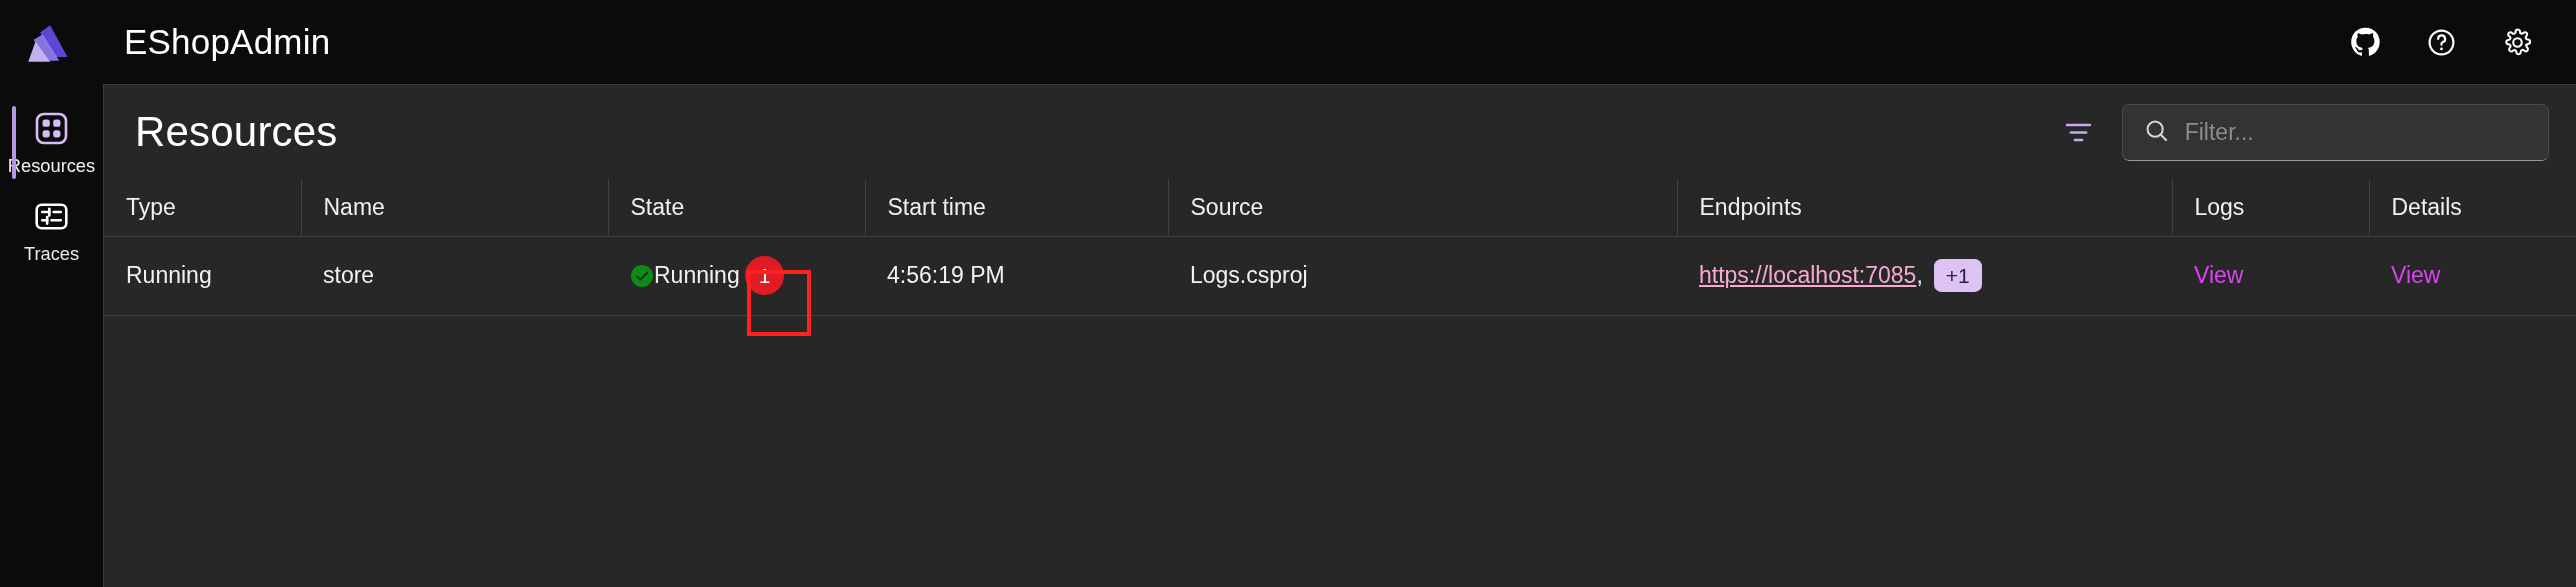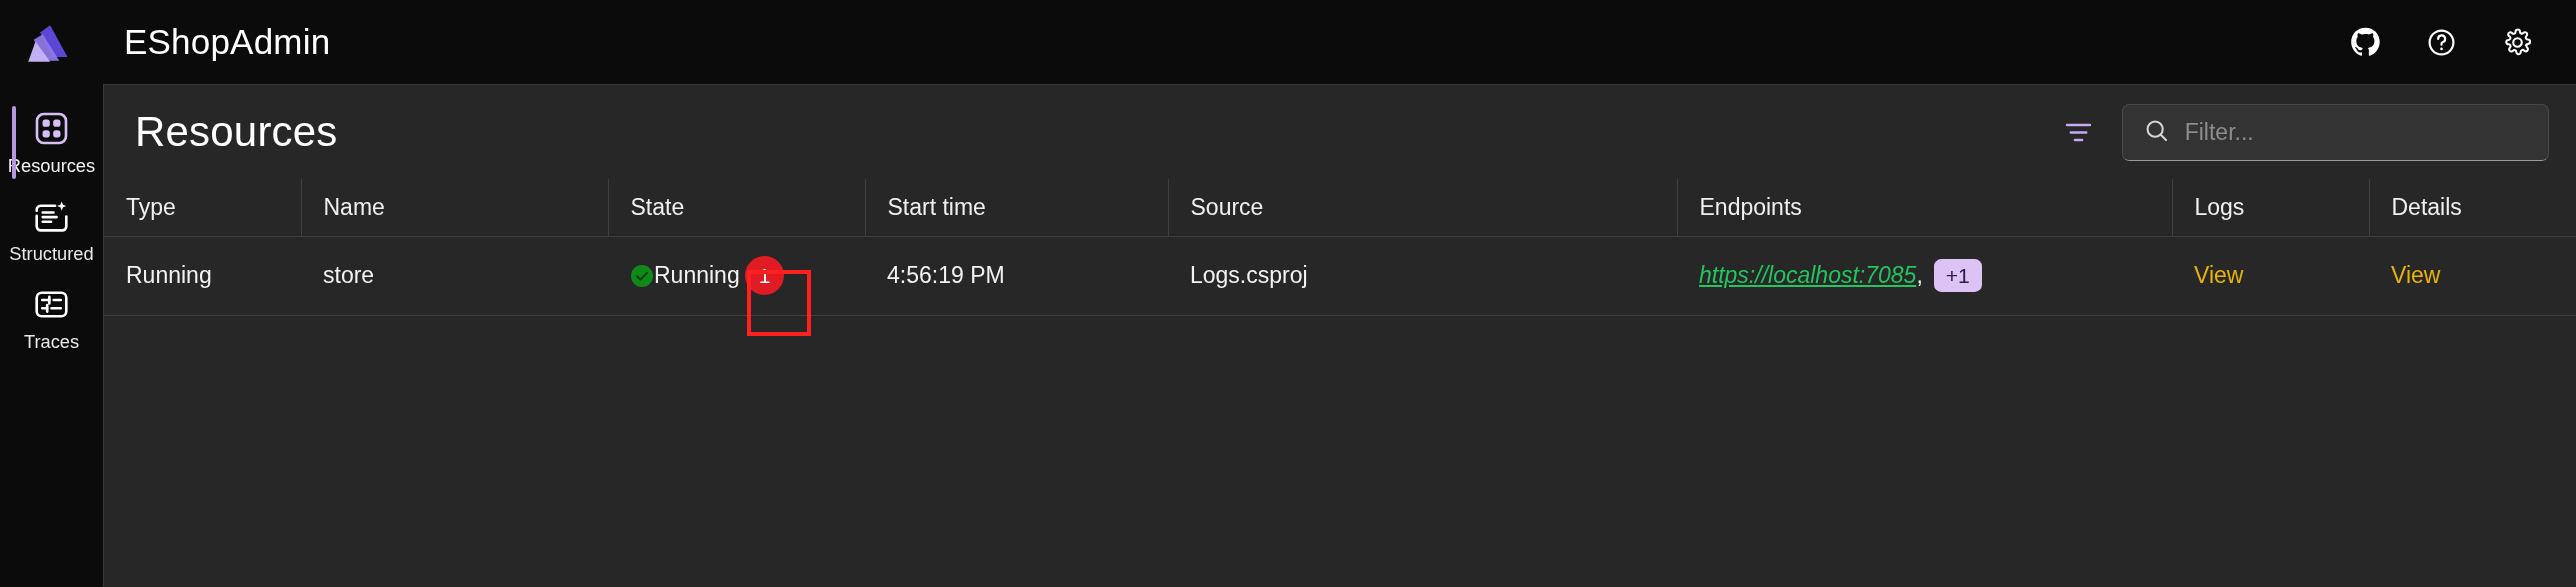--- a/index.html
+++ b/index.html
@@ -136,31 +136,31 @@
 
   .count-badge {
     width: 39px; height: 39px; border-radius: 50%;
     background: #e01b24; color: #ffffff;
     font-size: 21px; display: flex; align-items: center; justify-content: center;
     margin-left: 5.5px; flex: 0 0 39px;
   }
 
   .endpoint-cell { display: flex; align-items: center; gap: 11px; }
   .endpoint-link {
-    color: #22c55e; text-decoration: underline;
-    white-space: nowrap; cursor: pointer; font-style: italic;
+    color: #f9a8d4; text-decoration: underline;
+    white-space: nowrap; cursor: pointer;
   }
   .endpoint-sep { color: #f2f2f2; }
   .more-badge {
     background: #ddc2f5; color: #2a2140;
     border-radius: 7.3px; padding: 4.6px 12px;
     font-size: 21px; line-height: 1.1;
     cursor: pointer; white-space: nowrap;
   }
-  .view-link { color: #eab308; cursor: pointer; text-align: center; }
+  .view-link { color: #d946ef; cursor: pointer; text-align: center; }
 
   
   .annot-box {
     position: absolute;
     border: 4.6px solid #ff2020;
     pointer-events: none;
     z-index: 50;
   }
 </style>
 </head>
@@ -215,30 +215,20 @@
             <rect x="6.2" y="6.2" width="4.7" height="4.7" rx="1.7" fill="#d7bdf5"></rect>
             <rect x="13.1" y="6.2" width="4.7" height="4.7" rx="1.7" fill="#d7bdf5"></rect>
             <rect x="6.2" y="13.1" width="4.7" height="4.7" rx="1.7" fill="#d7bdf5"></rect>
             <rect x="13.1" y="13.1" width="4.7" height="4.7" rx="1.7" fill="#d7bdf5"></rect>
           </svg>
         </span>
         <span class="nav-label">Resources</span>
       </div>
 
 
-      <div class="nav-item">
-        <span class="nav-ico">
-          <svg width="37" height="37" viewBox="0 0 24 24" fill="none" aria-hidden="true">
-            <path d="M2.4 8.2V7.6A2.6 2.6 0 0 1 5 5h9.3M21.6 12v6.4A2.6 2.6 0 0 1 19 21H5a2.6 2.6 0 0 1-2.6-2.6V11.6" stroke="#ffffff" stroke-width="1.7" stroke-linecap="round"></path>
-            <path d="M6.3 9.4h7M6.3 12.4h9M6.3 15.4h5.4" stroke="#ffffff" stroke-width="1.7" stroke-linecap="round"></path>
-            <path d="M18.6 2.2l.85 2.15 2.15.85-2.15.85-.85 2.15-.85-2.15-2.15-.85 2.15-.85z" fill="#ffffff"></path>
-          </svg>
-        </span>
-        <span class="nav-label">Structured</span>
-      </div>
 
       <div class="nav-item">
         <span class="nav-ico">
           <svg width="37" height="37" viewBox="0 0 24 24" fill="none" aria-hidden="true">
             <rect x="2.4" y="4.4" width="19.2" height="15.2" rx="3.2" stroke="#ffffff" stroke-width="1.7"></rect>
             <path d="M6 9.1h4.6M13.4 9.1h4.6M6 14.4h3.2M12 14.4h6" stroke="#ffffff" stroke-width="1.7" stroke-linecap="round"></path>
             <path d="M10.6 7v4.3M9.2 12.4v4.2" stroke="#ffffff" stroke-width="1.7" stroke-linecap="round"></path>
           </svg>
         </span>
         <span class="nav-label">Traces</span>

